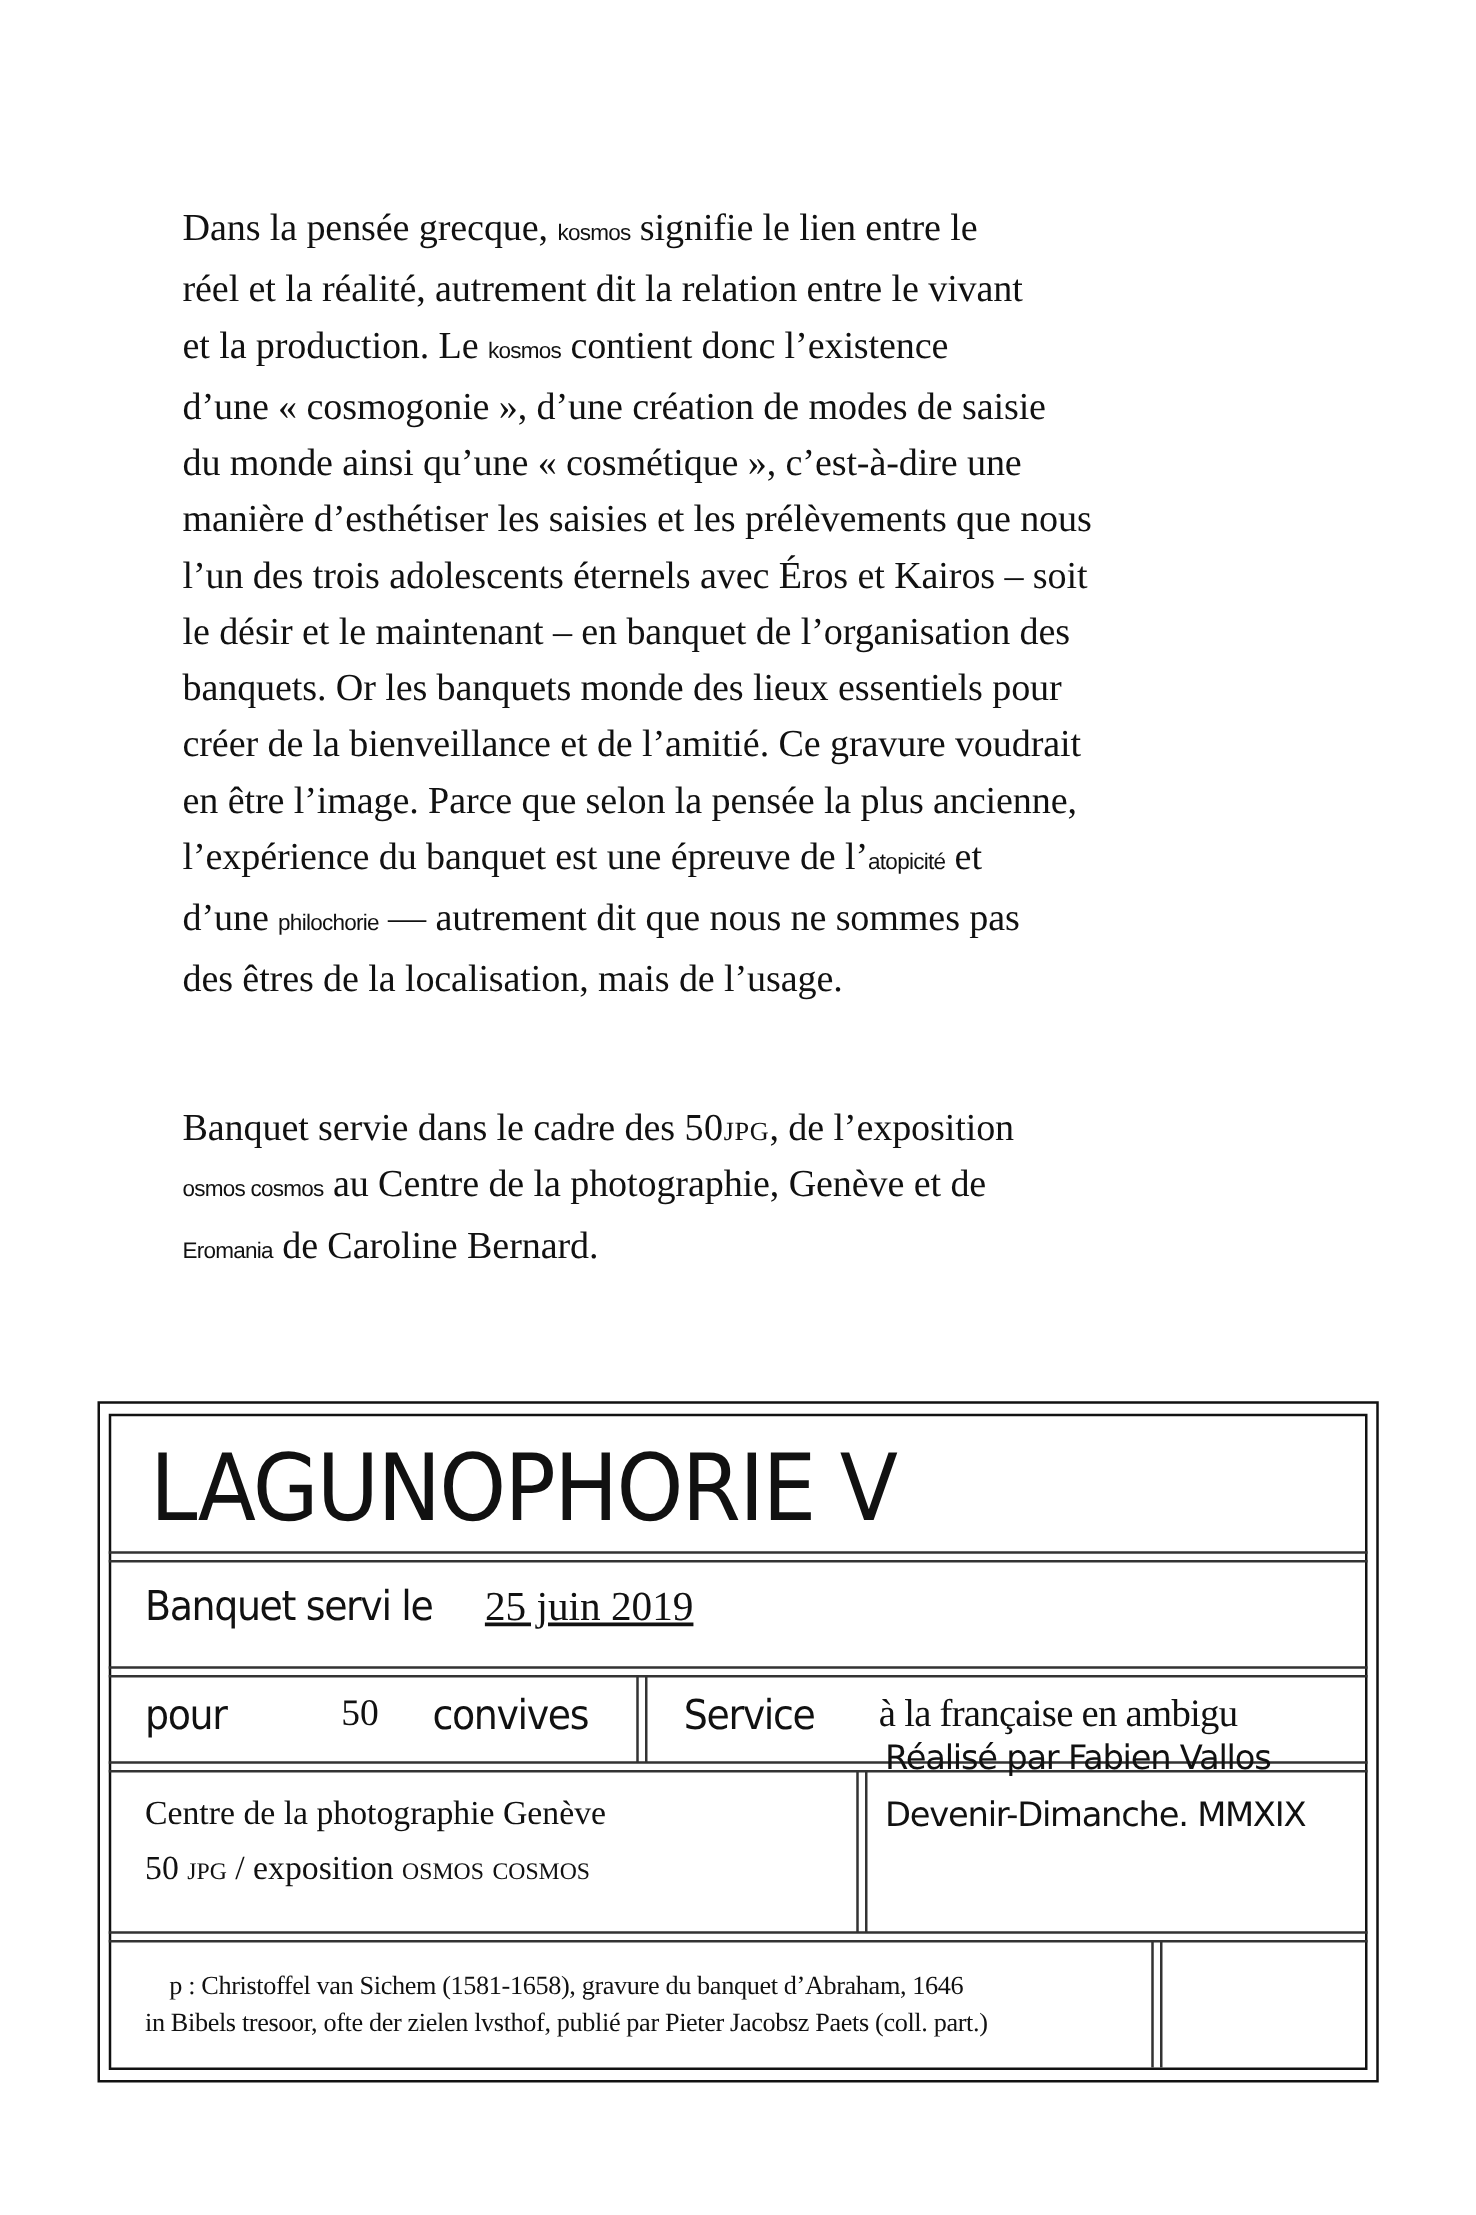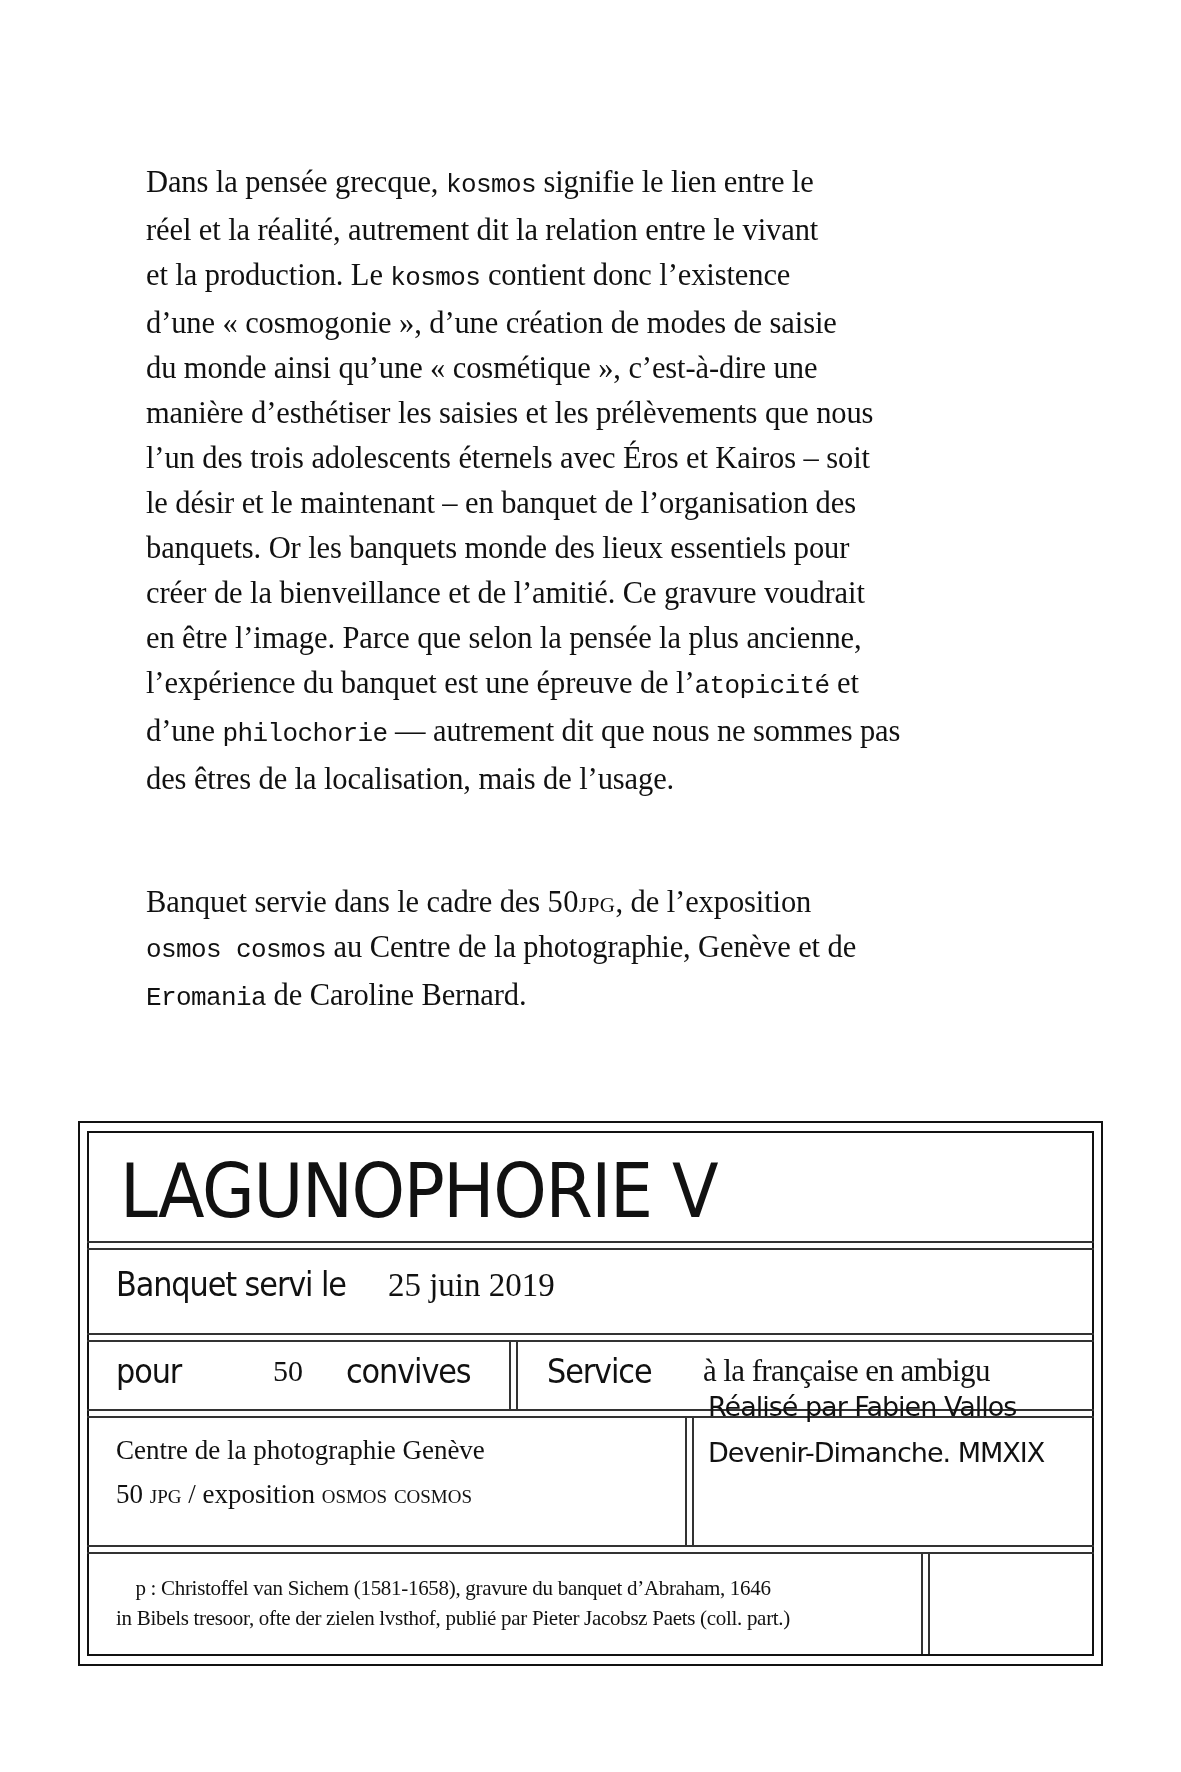--- a/index.html
+++ b/index.html
@@ -3,35 +3,35 @@
 <meta charset="utf-8">
 <style>
   html, body { margin: 0; padding: 0; background: #ffffff; }
   body { width: 1181px; height: 1772px; position: relative; overflow: hidden; color: #111; }
   .para {
     position: absolute; left: 146px; width: 920px;
     font-family: "Liberation Serif", "DejaVu Serif", serif;
     font-size: 30.5px; line-height: 45px; letter-spacing: -0.1px;
   }
   .para .line { display: block; white-space: nowrap; }
-  .para .term { font-family: Liberation Mono, monospace; font-size: 26px; letter-spacing: -0.6px; }
+  .para .term { font-family: Liberation Sans, sans-serif; font-size: 18px; letter-spacing: -0.6px; }
   .para .sc { font-variant: small-caps; letter-spacing: 0.5px; }
   #para1 { top: 160px; }
   #para2 { top: 880px; }
 
   .frame { position: absolute; border: 2px solid #111; }
   #outer { left: 78px; top: 1121px; width: 1021px; height: 541px; }
   #inner { left: 87px; top: 1131px; width: 1003px; height: 521px; border-width: 2px; }
 
   .hline { position: absolute; left: 87px; width: 1007px; height: 0; border-top: 2px solid #333; }
   .vline { position: absolute; width: 0; border-left: 2px solid #333; }
 
   .cell { position: absolute; white-space: nowrap; }
   #title { left: 120px; top: 1148px; font-family: "DejaVu Sans", "Liberation Sans", sans-serif; font-size: 74px; letter-spacing: -1.5px; transform: scaleX(0.92); transform-origin: left; }
-  #row2 { left: 116px; top: 1265px; font-size: 33px; }
+  #row2 { left: 116px; top: 1265px; font-size: 33px; text-decoration: underline; }
   #row3 { left: 116px; top: 1352px; font-size: 33px; }
   .label { font-family: "DejaVu Sans", "Liberation Sans", sans-serif; letter-spacing: -1.2px; transform: scaleX(0.92); display: inline-block; transform-origin: left; }
   .val { font-family: "Liberation Serif", "DejaVu Serif", serif; }
   #row4-left { left: 116px; top: 1428px; font-family: "Liberation Serif", "DejaVu Serif", serif; font-size: 27px; line-height: 44px; }
   #row4-right { left: 708px; top: 1384px; font-family: "DejaVu Sans", "Liberation Sans", sans-serif; font-size: 27px; line-height: 46px; letter-spacing: -1px; }
   #row5 { left: 116px; top: 1573px; font-family: "Liberation Serif", "DejaVu Serif", serif; font-size: 21px; line-height: 30px; letter-spacing: -0.3px; text-align: center; }
   .sc { font-variant: small-caps; }
 </style>
 </head>
 <body>

